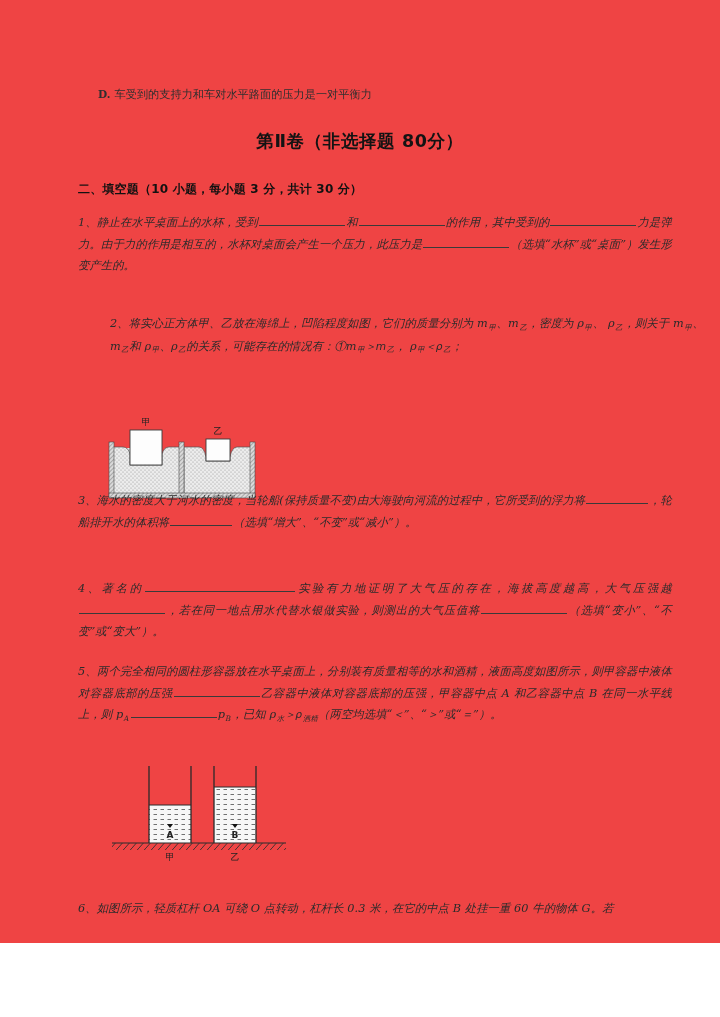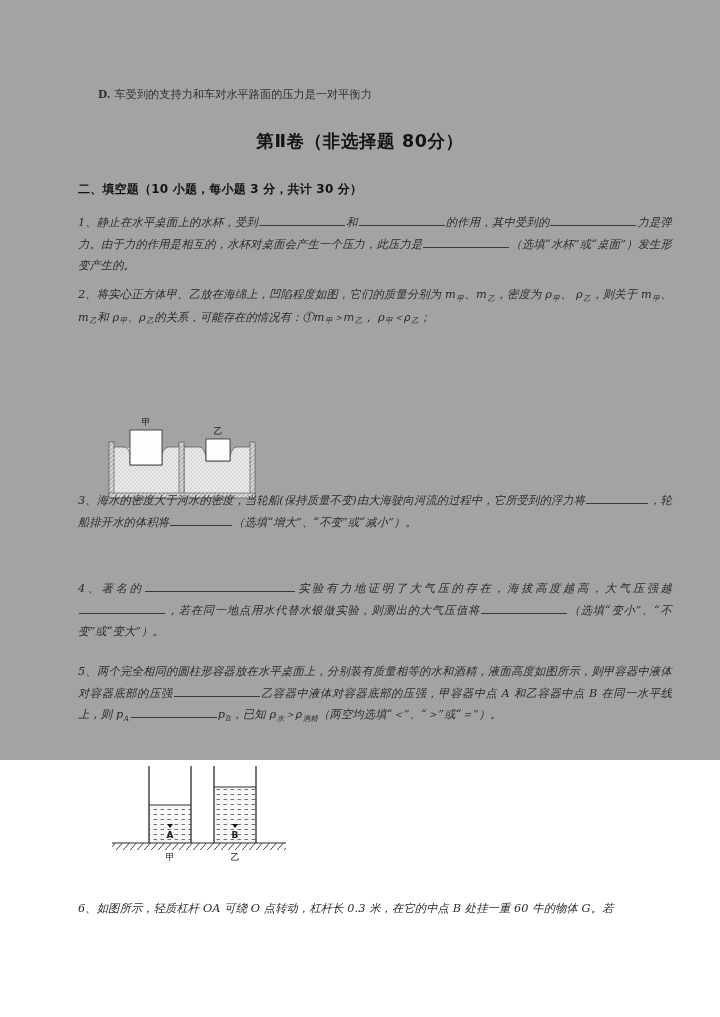--- a/index.html
+++ b/index.html
@@ -12,22 +12,22 @@
     height: 1017px;
     position: relative;
     font-family: "DejaVu Serif", "Liberation Serif", serif;
     color: #222222;
     overflow: hidden;
   }
   .page {
     position: absolute;
     left: 0; top: 0;
     width: 720px;
-    height: 760px;
-    background: #a3a3a3;
+    height: 943px;
+    background: #ef4444;
   }
 
   
   .q {
     font-size: 11.3px;
     line-height: 21.5px;
     color: #2b2b2b;
     letter-spacing: 0.1px;
     text-align: justify;
     font-style: italic;
@@ -66,21 +66,21 @@
     top: 181px;
     font-family: "DejaVu Sans", "Liberation Sans", sans-serif;
     font-weight: 700;
     font-size: 12px;
     color: #111111;
     letter-spacing: 0.2px;
   }
 
   .qblock { position: absolute; left: 78px; width: 594px; }
   .q1 { top: 212px; }
-  .q2 { top: 284px; }
+  .q2 { top: 313px; margin-left: 32px; }
   .q3 { top: 490px; }
   .q4 { top: 578px; }
   .q5 { top: 661px; }
   .q6 { top: 898px; }
 
   .ln { display: block; white-space: pre-wrap; }
 
   .blank {
     display: inline-block;
     border-bottom: 1px solid #3a3a3a;

